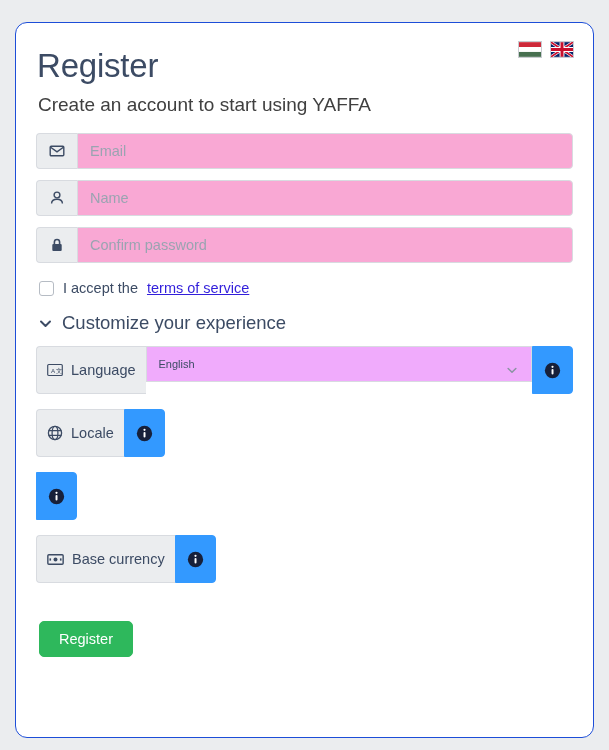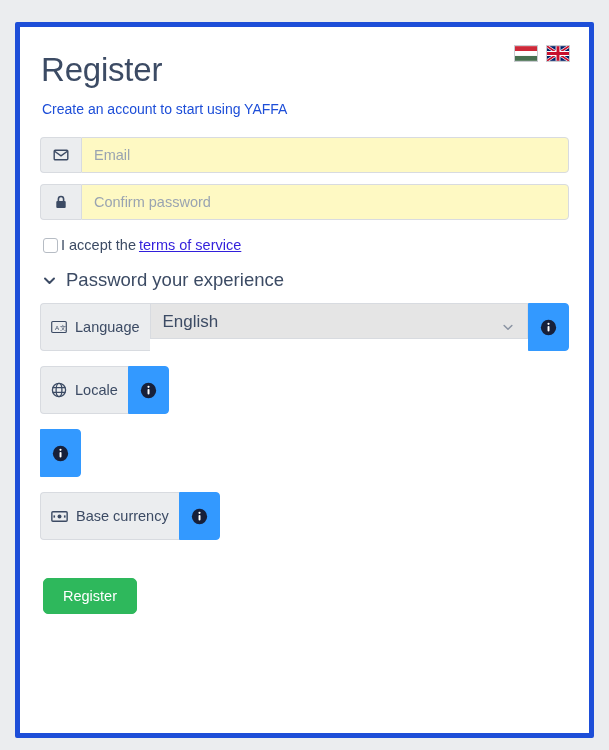--- a/index.html
+++ b/index.html
@@ -13,22 +13,22 @@
     overflow: hidden;
   }
 
   .card {
     position: absolute;
     left: 15px;
     top: 22px;
     width: 579px;
     height: 716px;
     background: #ffffff;
-    border: 5px solid #1d4ed8;
-    border-radius: 2px;
+    border: 1px solid #1d4ed8;
+    border-radius: 12px;
     padding: 22px 20px 0 20px;
   }
 
   
   .flags {
     position: absolute;
     top: 18px;
     right: 19px;
     display: flex;
     gap: 8px;
@@ -46,23 +46,23 @@
   .title {
     margin: 0 0 2px 1px;
     font-size: 33px;
     line-height: 42px;
     font-weight: 400;
     color: #3c4b64;
     letter-spacing: -0.2px;
   }
   .subtitle {
     margin: 8px 0 18px 2px;
-    font-size: 14px;
+    font-size: 19px;
     line-height: 20px;
-    color: #1d4ed8;
+    color: #404040;
   }
 
   
   .input-group {
     display: flex;
     align-items: stretch;
     margin-bottom: 11px;
     height: 36px;
   }
   .ig-prepend {
@@ -82,36 +82,36 @@
     gap: 8px;
     font-size: 14.5px;
     color: #3c4b64;
     white-space: nowrap;
   }
   .form-control {
     flex: 1 1 auto;
     min-width: 0;
     border: 1px solid #d8dbe0;
     border-radius: 0 4px 4px 0;
-    background: #fef9c3;
+    background: #f9a8d4;
     font-family: "Liberation Sans", sans-serif;
     font-size: 14.5px;
     color: #3c4b64;
     padding: 0 12px;
     outline: none;
     height: 36px;
     line-height: 34px;
   }
   .form-control::placeholder { color: #9aa4b1; opacity: 1; }
 
   
   .check-row {
     display: flex;
     align-items: center;
-    gap: 3px;
+    gap: 9px;
     margin: 17px 0 0 3px;
     font-size: 14.5px;
     color: #3c4b64;
   }
   .checkbox {
     width: 15px;
     height: 15px;
     border: 1px solid #b6bcc4;
     border-radius: 3px;
     background: #fff;
@@ -146,23 +146,23 @@
     flex: 1 1 auto;
     min-width: 0;
   }
   select.form-select {
     appearance: none;
     -webkit-appearance: none;
     width: 100%;
     height: 36px;
     border: 1px solid #d8dbe0;
     border-radius: 0;
-    background: #e5e5e5;
+    background: #f0abfc;
     font-family: "Liberation Sans", sans-serif;
-    font-size: 17px;
+    font-size: 11px;
     color: #3c4b64;
     padding: 0 34px 0 12px;
     outline: none;
     cursor: pointer;
   }
   .chev {
     position: absolute;
     right: 13px;
     top: 50%;
     transform: translateY(-50%);
@@ -234,20 +234,29 @@
     <span class="ig-prepend">
       <svg width="16" height="16" viewBox="0 0 16 16" fill="none" stroke="#3c4b64" stroke-width="1.4">
         <rect x="1.2" y="3.3" width="13.6" height="9.4" rx="1"></rect>
         <path d="M1.6 4.2 L8 8.9 L14.4 4.2"></path>
       </svg>
     </span>
     <input class="form-control" type="email" placeholder="Email" style="">
   </div>
 
   
+  <div class="input-group">
+    <span class="ig-prepend">
+      <svg width="16" height="16" viewBox="0 0 16 16" fill="none" stroke="#3c4b64" stroke-width="1.4">
+        <circle cx="8" cy="5" r="2.9"></circle>
+        <path d="M2.6 13.6 C2.6 10.6 5 9.2 8 9.2 C11 9.2 13.4 10.6 13.4 13.6"></path>
+      </svg>
+    </span>
+    <input class="form-control" type="text" placeholder="Name" style="">
+  </div>
 
   
 
   
   <div class="input-group">
     <span class="ig-prepend">
       <svg width="16" height="16" viewBox="0 0 16 16" fill="#3c4b64">
         <path d="M4.6 7 V5.1 a3.4 3.4 0 0 1 6.8 0 V7 h-1.6 V5.1 a1.8 1.8 0 0 0 -3.6 0 V7 z"></path>
         <rect x="3.3" y="7" width="9.4" height="7.1" rx="1.1"></rect>
       </svg>
@@ -262,21 +271,21 @@
     <a class="link" href="#">terms of service</a>
   </div>
 
   
   <div class="collapse-head">
     <span>
       <svg width="15" height="15" viewBox="0 0 16 16" fill="none" stroke="#3c4b64" stroke-width="2.1" stroke-linecap="round" stroke-linejoin="round">
         <path d="M3.2 5.8 L8 10.6 L12.8 5.8"></path>
       </svg>
     </span>
-    <span>Password your experience</span>
+    <span>Customize your experience</span>
   </div>
 
   
   <div class="select-row">
     <span class="ig-prepend labeled">
       <span>
         <svg width="16" height="14" viewBox="0 0 18 14" fill="none" stroke="#3c4b64" stroke-width="1.3">
           <rect x="0.8" y="0.8" width="16.4" height="12.4" rx="1.2"></rect>
           <text x="4.6" y="10" font-size="7" fill="#3c4b64" stroke="none" font-family="Liberation Sans, sans-serif">A</text>
           <text x="10.2" y="10" font-size="7" fill="#3c4b64" stroke="none" font-family="Liberation Sans, sans-serif">文</text>

